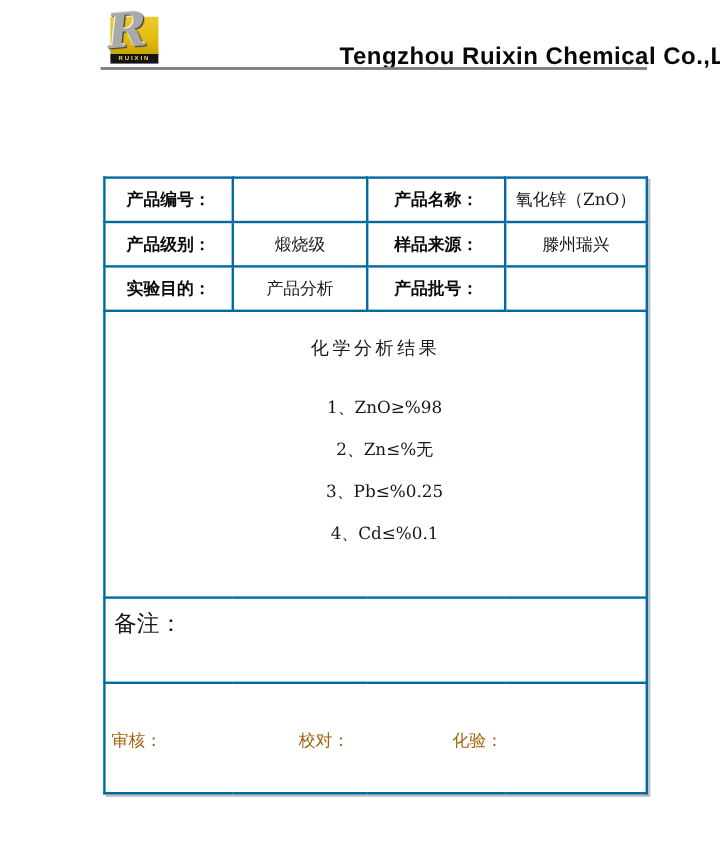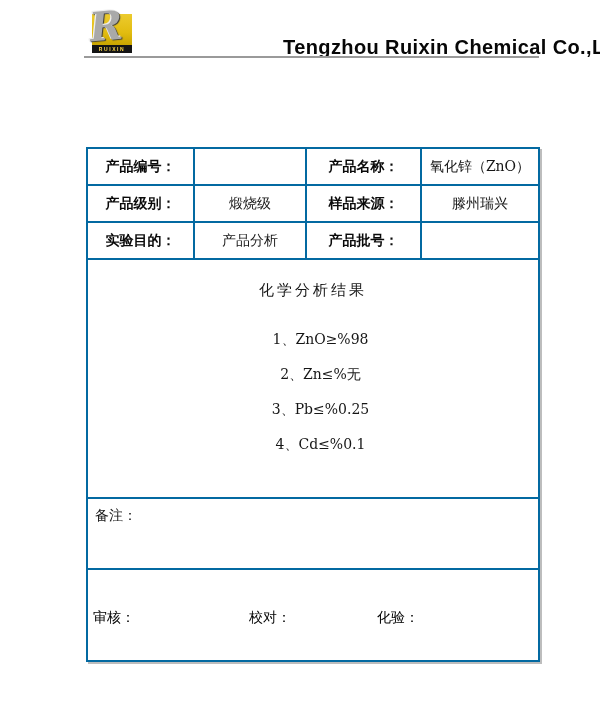--- a/index.html
+++ b/index.html
@@ -73,27 +73,27 @@
     font-size:15px; letter-spacing:3px; color:#161616;
   }
   .results-list { margin:31px 0 0 134px; width:197px; }
   .result-item {
     display:flex; justify-content:center; align-items:baseline;
     font-size:14px; color:#161616; margin-bottom:17px; white-space:nowrap;
   }
 
   td.remarks {
     height:71px; vertical-align:top; padding:8px 0 0 7px;
-    font-size:14px; color:#161616;
+    font-size:19px; color:#161616;
   }
 
   td.signoff { height:92px; padding:0; }
   .signoff-wrap { position:relative; width:100%; height:88px; }
   .signoff-wrap span {
-    position:absolute; top:38px; font-size:14px; color:#000000; white-space:nowrap;
+    position:absolute; top:38px; font-size:14px; color:#a16207; white-space:nowrap;
   }
   .sig-review { left:5px; }
   .sig-proofread { left:161px; }
   .sig-test { left:289px; }
 </style>
 </head>
 <body>
 
 <div class="page">
 

